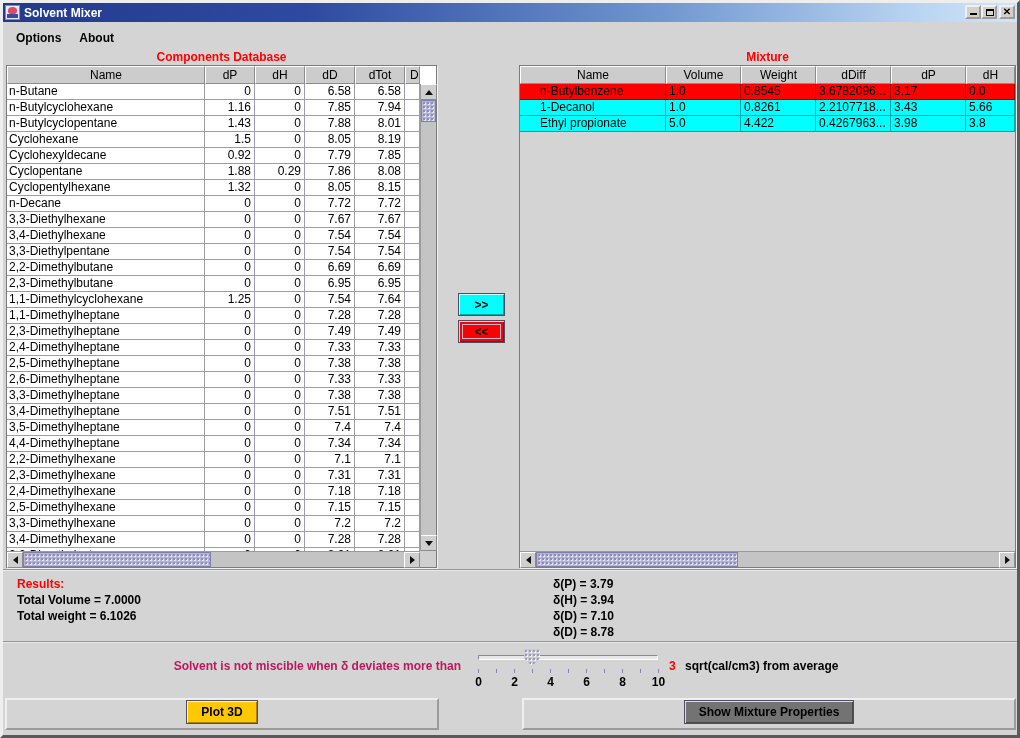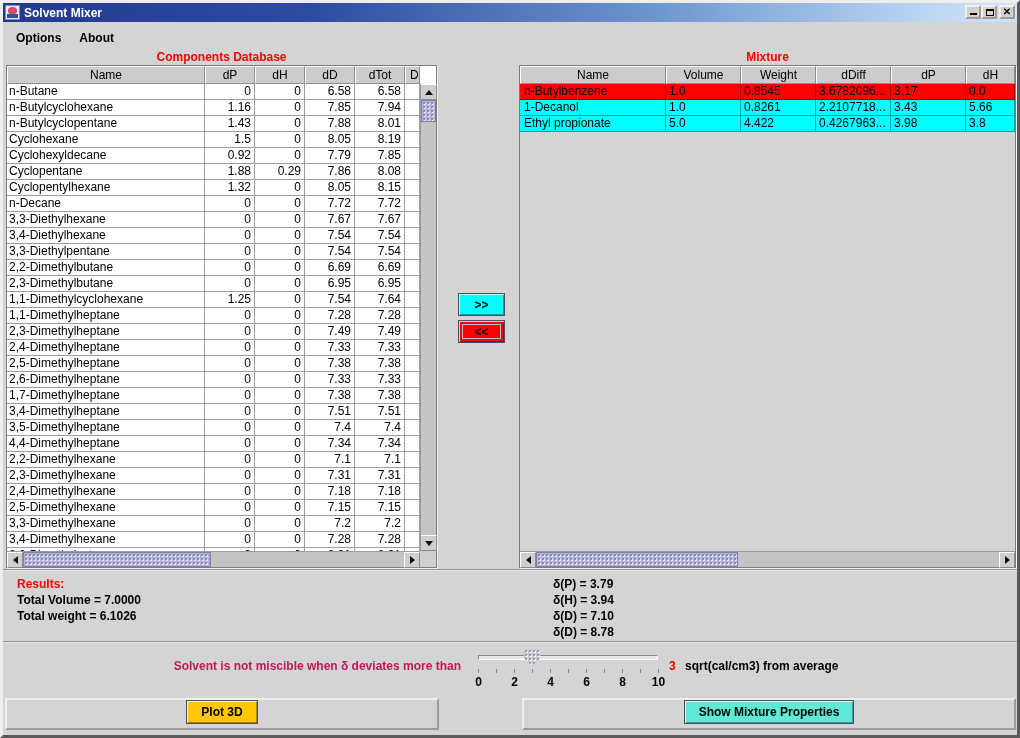--- a/index.html
+++ b/index.html
@@ -55,21 +55,21 @@
   .tbody { overflow:hidden; position:relative; }
   #cdb-body { width:413px; height:467px; background:#ffffff; }
   #mix-body { width:495px; height:467px; background:#d4d4d4; }
 
   .trow { display:flex; height:16px; }
   .cell { border-right:1px solid #9c9cae; border-bottom:1px solid #9c9cae; overflow:hidden; white-space:nowrap;
           font-size:12px; line-height:15px; color:#000; }
   .c-name { width:198px; padding-left:2px; }
   .c-num  { width:50px; text-align:right; padding-right:3px; }
   .c-d    { flex:1; }
-  .m-name { width:146px; padding-left:4px; }
+  .m-name { width:146px; padding-left:20px; }
   .m-val  { width:75px; padding-left:3px; }
   .m-last { flex:1; padding-left:3px; }
   #mix-body .cell { border-right:1px solid rgba(0,0,0,.35); border-bottom:1px solid rgba(0,0,0,.35); }
   .row-immiscible .cell { background:#ff0000; }
   .row-miscible  .cell { background:#00ffff; }
 
   
   .sb-btn { position:absolute; width:16px; height:16px; background:#cfcfcf; border:1px solid; border-color:#ffffff #8a8a8a #8a8a8a #ffffff;
             display:flex; align-items:center; justify-content:center; }
   .tri { width:0; height:0; }
@@ -125,21 +125,21 @@
   .tick:nth-child(10){left:90%} .tick:nth-child(11){left:100%}
 
   
   .action-panel { position:absolute; top:695px; height:32px; border:2px outset #efefef; background:#d4d4d4;
                   display:flex; align-items:flex-start; justify-content:center; }
   #panel-plot { left:2px; width:434px; }
   #panel-show { left:519px; width:494px; }
   .action-btn { font-weight:bold; font-size:12px; color:#000; border:1px solid #4d4d66; padding:4px 14px;
                 box-shadow:inset 1px 1px 0 rgba(255,255,255,.75), inset -1px -1px 0 rgba(0,0,0,.35); }
   #btn-plot3d { background:#ffc800; }
-  #btn-showmix { background:#5eead4; }
+  #btn-showmix { background:#737373; }
 </style>
 </head>
 <body>
 
 <div class="window">
 
   <div class="titlebar">
     <span class="app-icon"></span>
     <span class="title-text">Solvent Mixer</span>
     <span class="winbtns">
@@ -321,21 +321,21 @@
       </div>
         <div class="trow">
         <div class="cell c-name">2,6-Dimethylheptane</div>
         <div class="cell c-num">0</div>
         <div class="cell c-num">0</div>
         <div class="cell c-num">7.33</div>
         <div class="cell c-num">7.33</div>
         <div class="cell c-d"></div>
       </div>
         <div class="trow">
-        <div class="cell c-name">1,7-Dimethylheptane</div>
+        <div class="cell c-name">3,3-Dimethylheptane</div>
         <div class="cell c-num">0</div>
         <div class="cell c-num">0</div>
         <div class="cell c-num">7.38</div>
         <div class="cell c-num">7.38</div>
         <div class="cell c-d"></div>
       </div>
         <div class="trow">
         <div class="cell c-name">3,4-Dimethylheptane</div>
         <div class="cell c-num">0</div>
         <div class="cell c-num">0</div>

